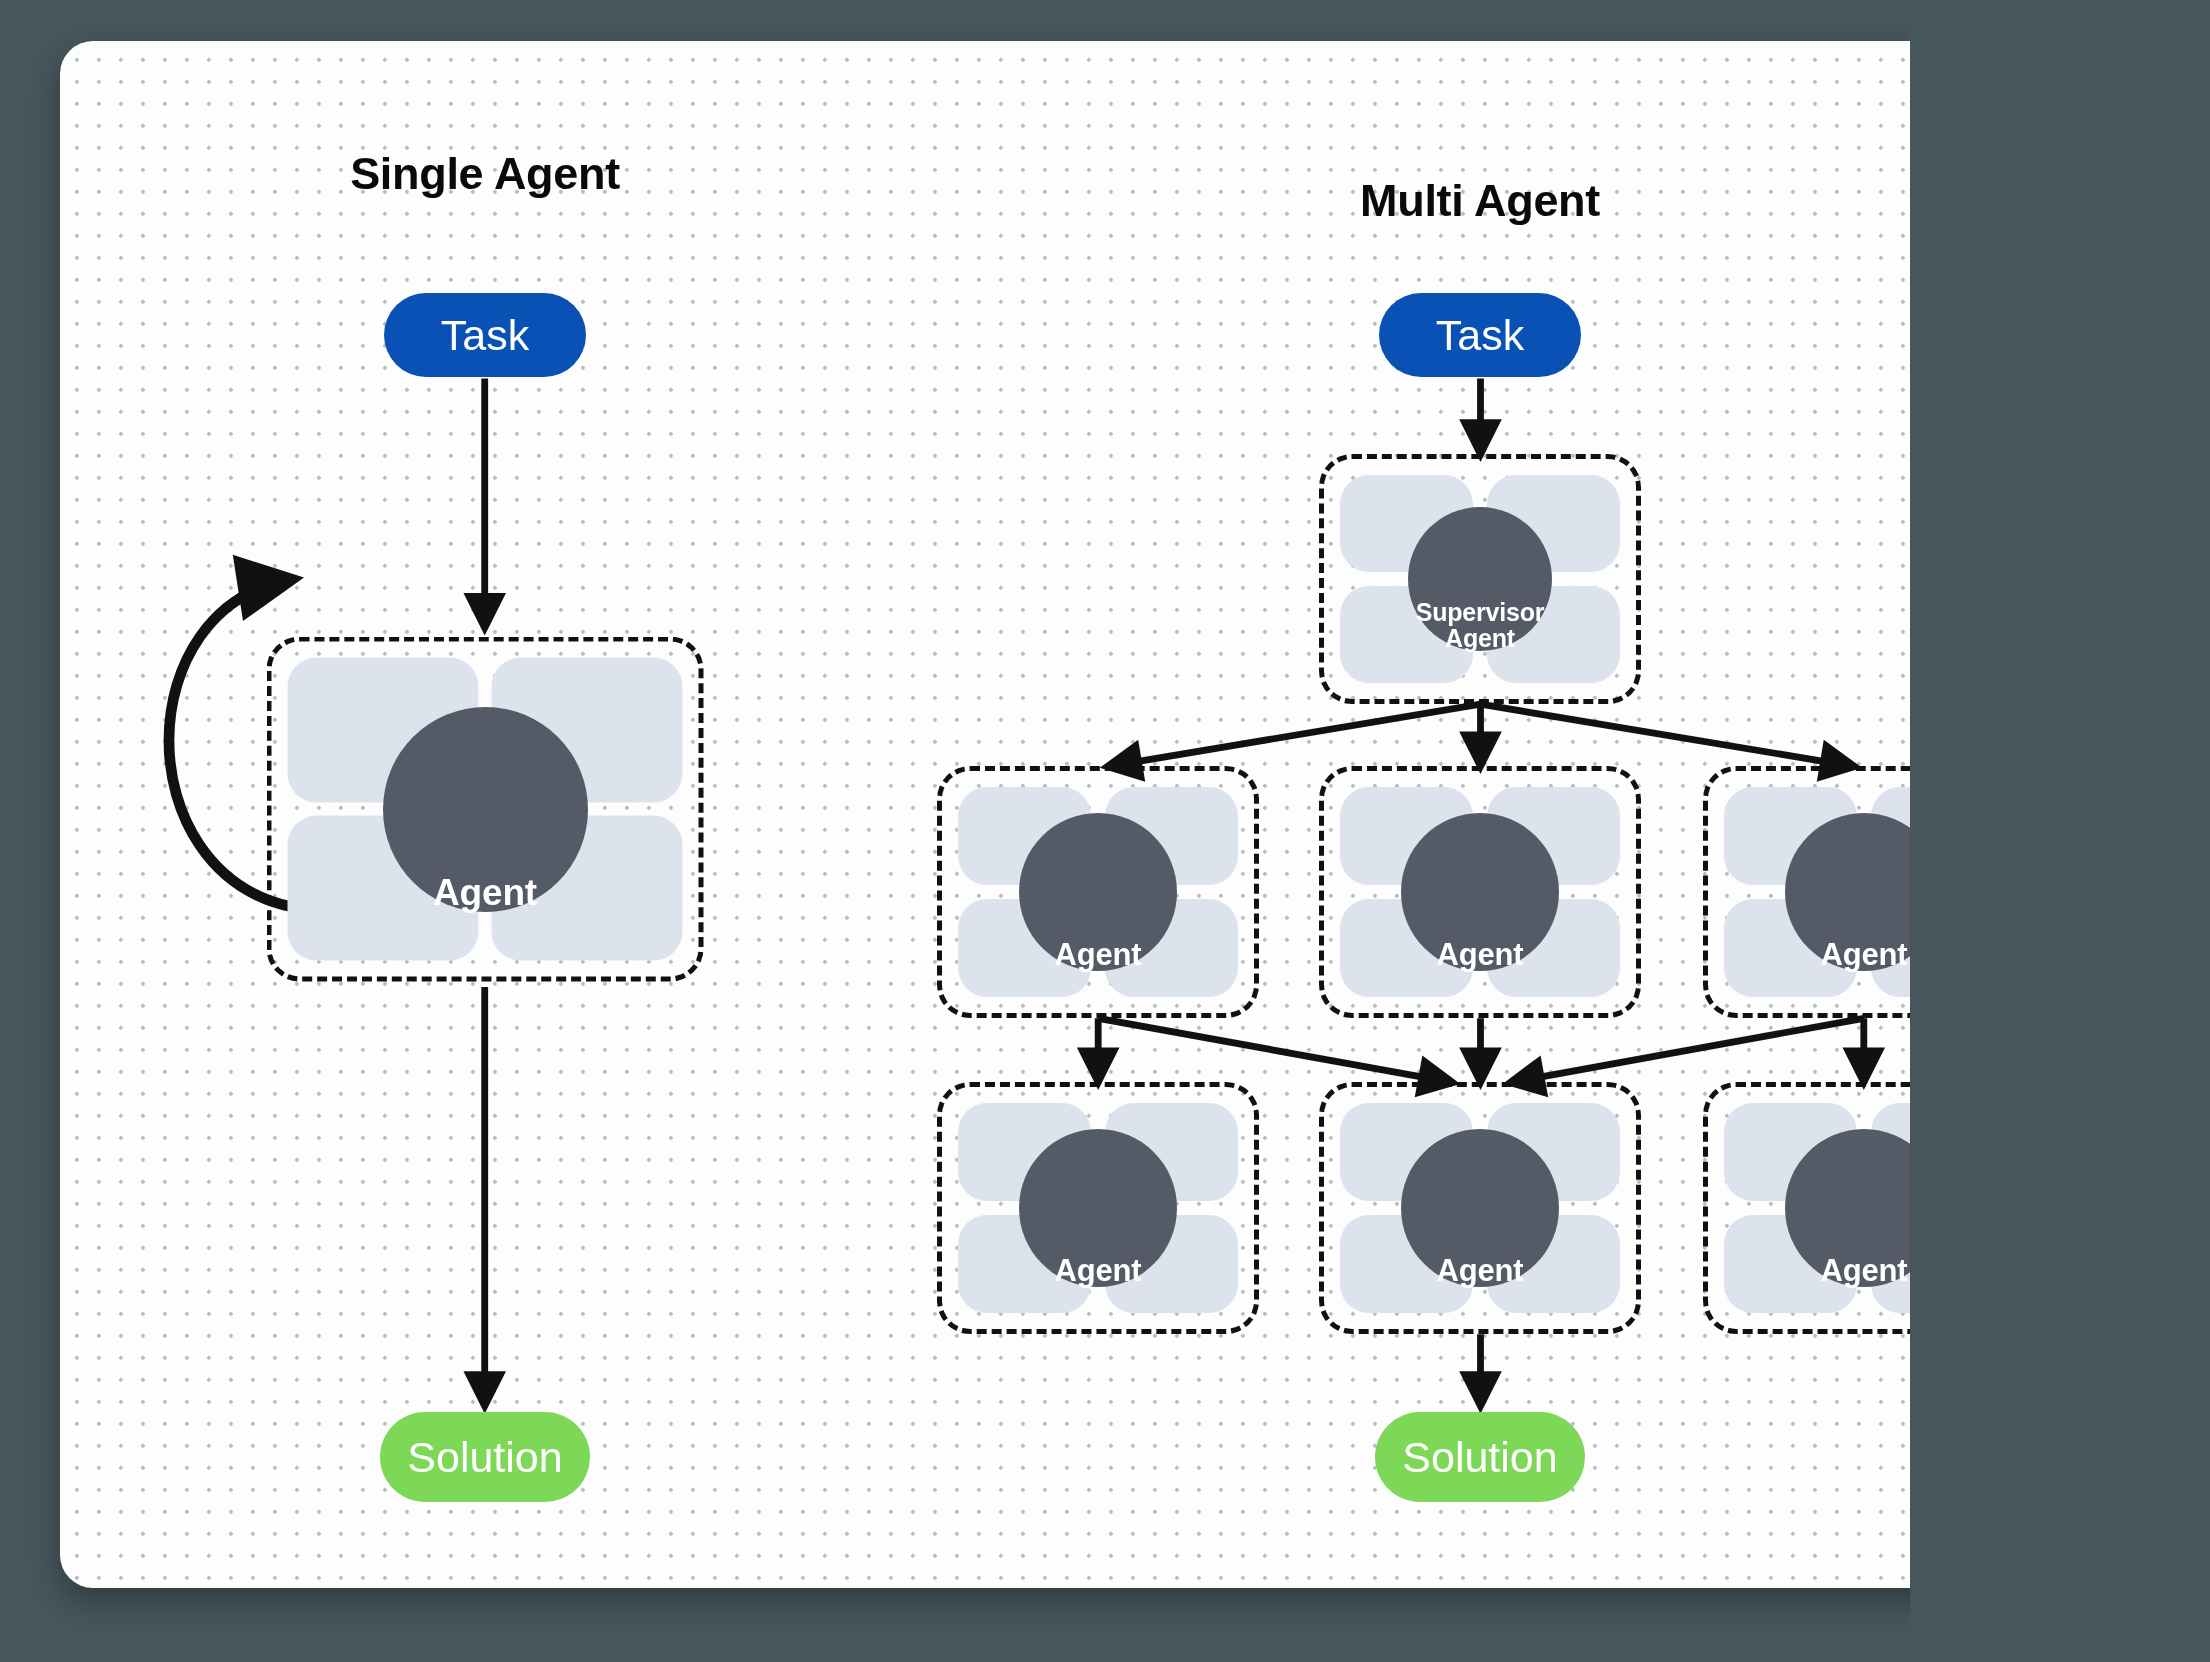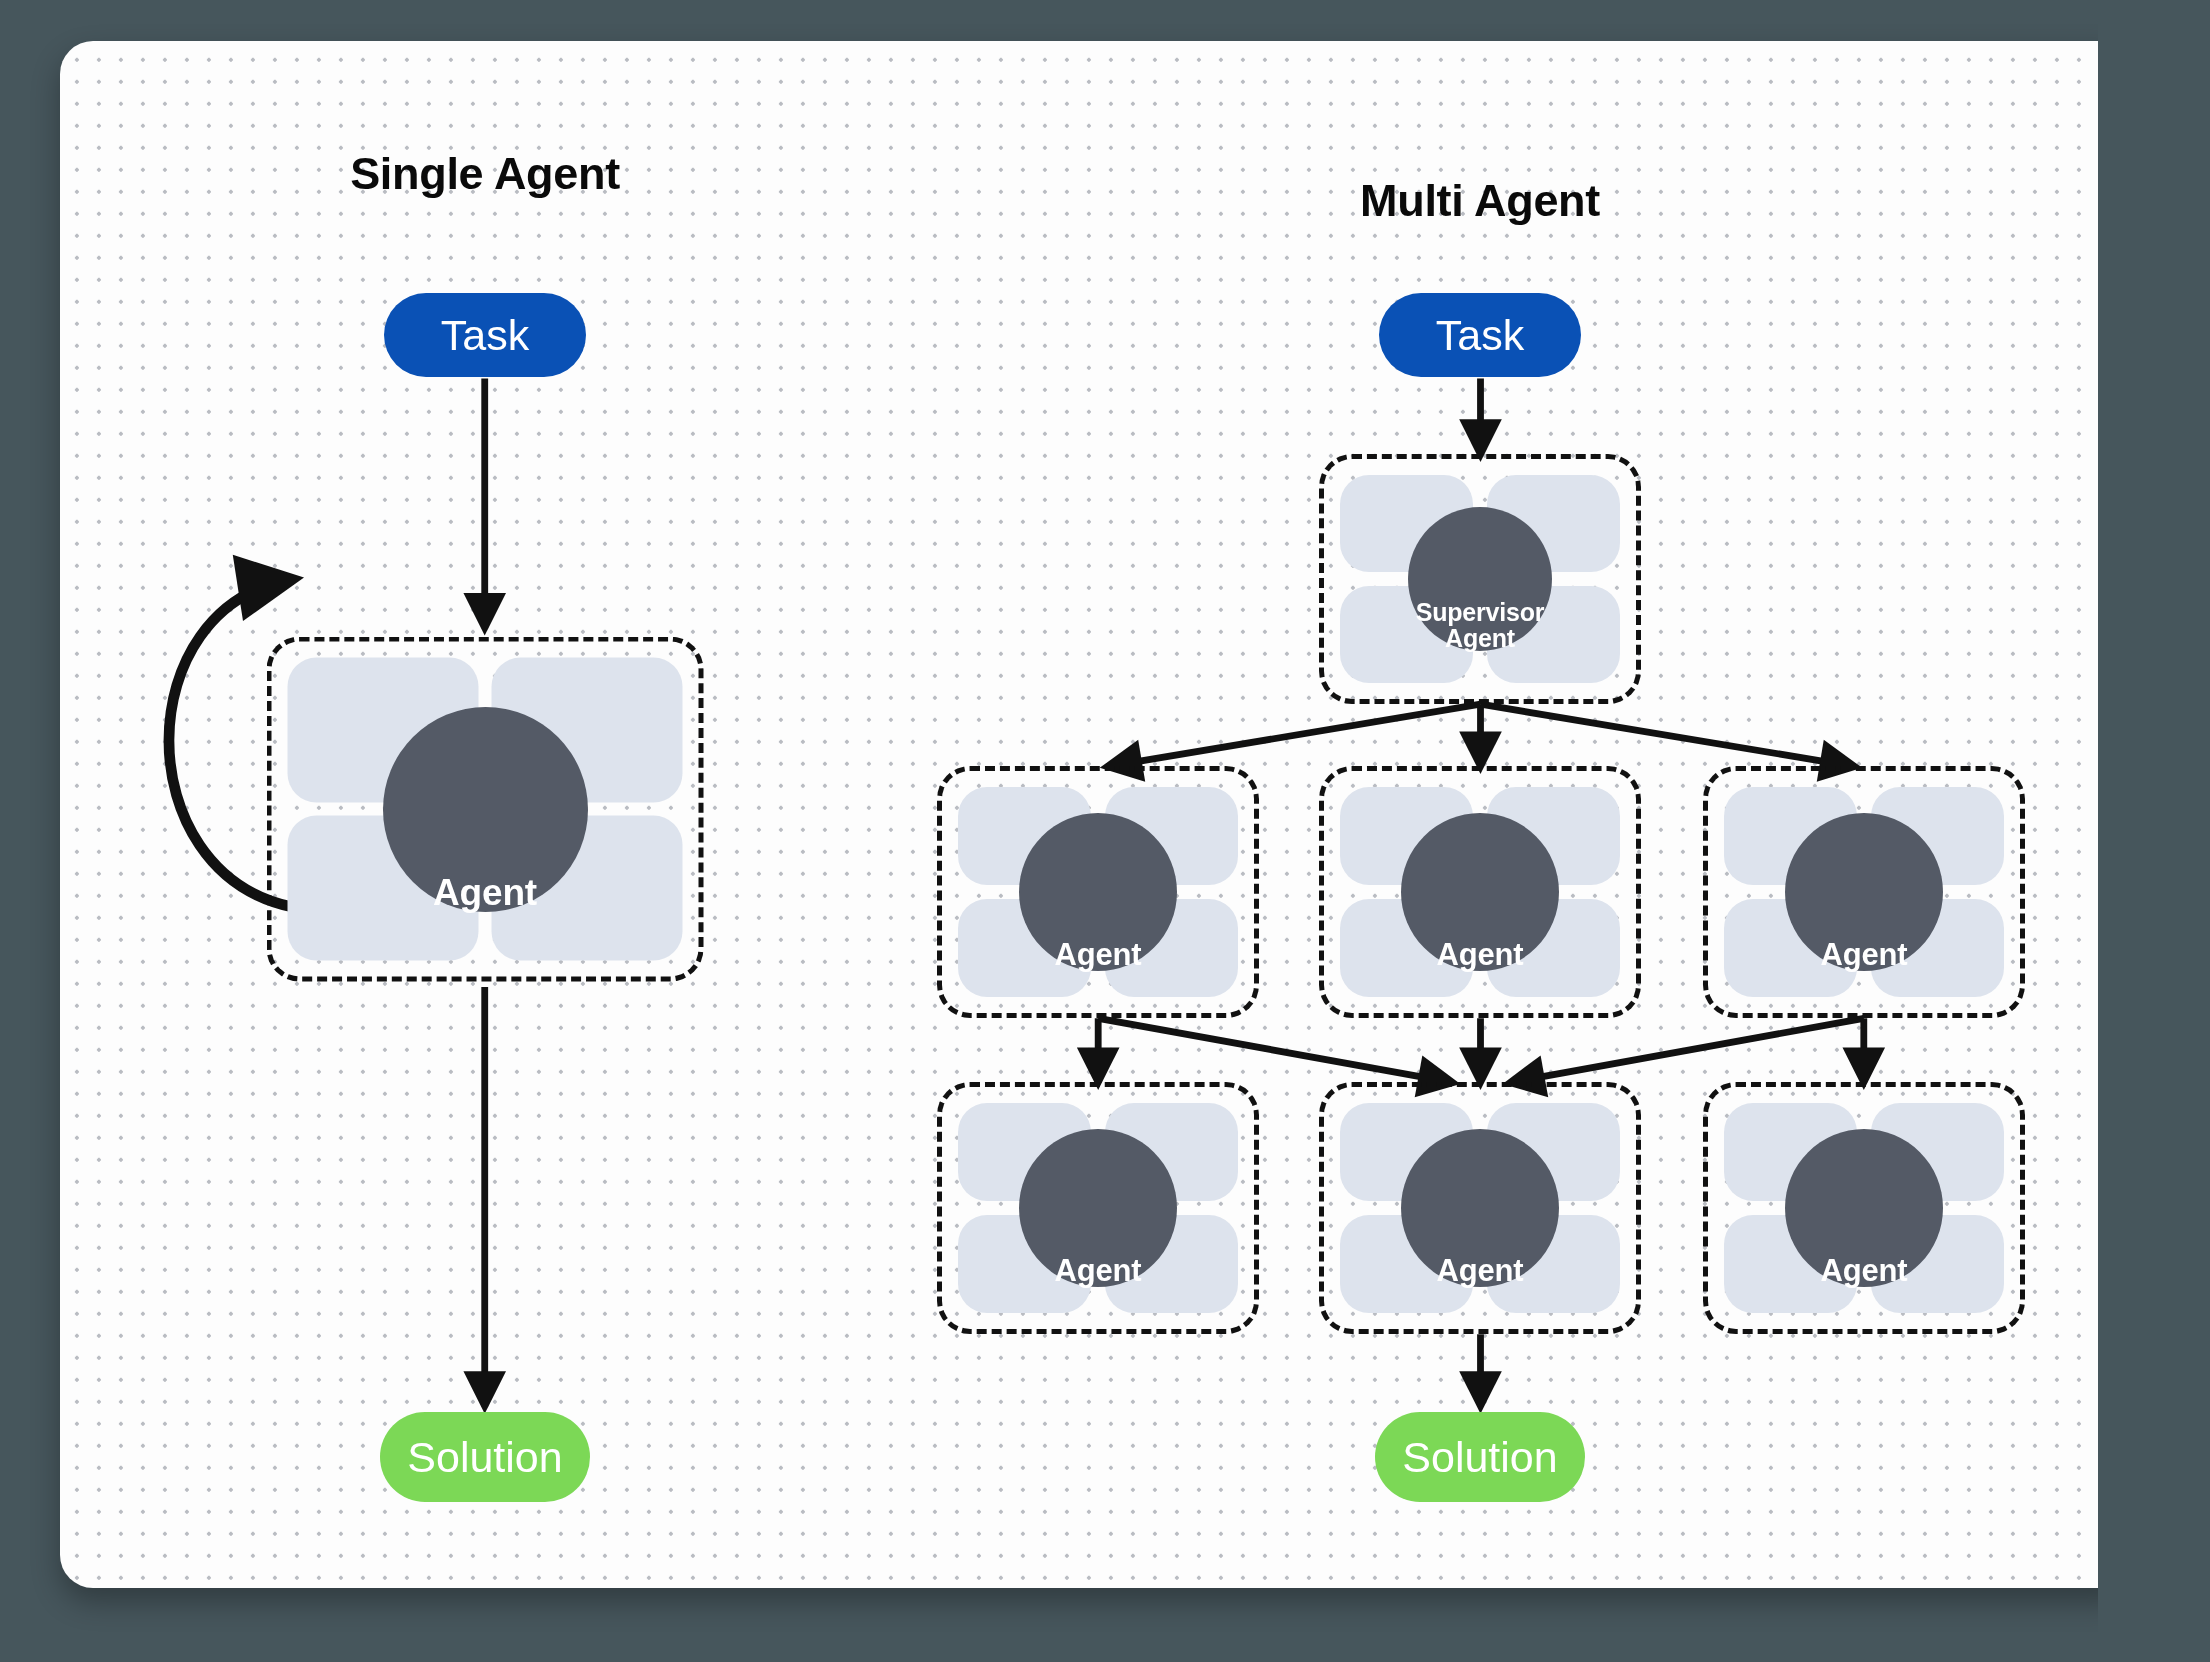--- a/index.html
+++ b/index.html
@@ -1,21 +1,21 @@
 <!DOCTYPE html>
 <html><head>
 <meta charset="utf-8">
 <style>
   html,body{margin:0;padding:0;background:#46565c;}
   body{
     width:2211px;height:1663px;
     font-family:"Liberation Sans", sans-serif;
     -webkit-font-smoothing:antialiased;
   }
-  #root{position:relative;width:2098px;height:1663px;overflow:hidden;}
+  #root{position:relative;width:1910px;height:1663px;overflow:hidden;}
 
   .canvas-card{
     position:absolute;
     left:60px;top:41px;
     width:2079px;height:1547px;
     background-color:#fdfdfd;
     background-image:radial-gradient(#b9bcc2 1.6px, transparent 1.7px);
     background-size:22px 22px;
     background-position:5.9px 7.8px;
     border-radius:33px;

